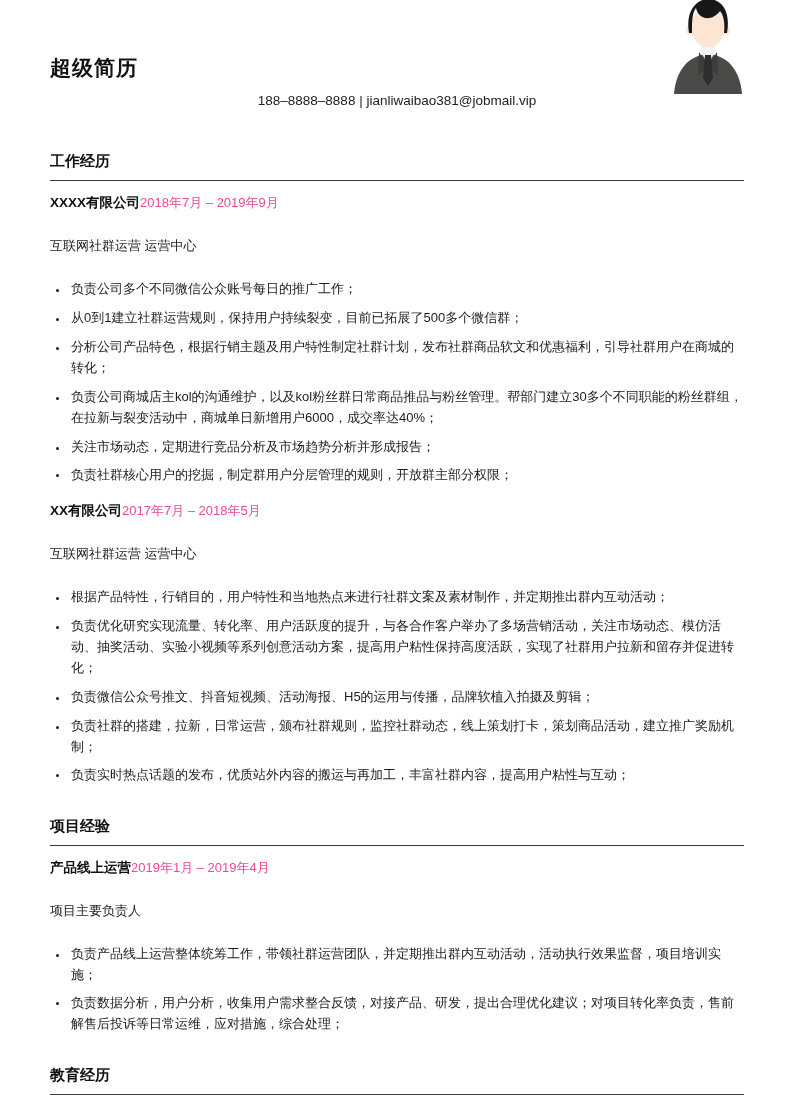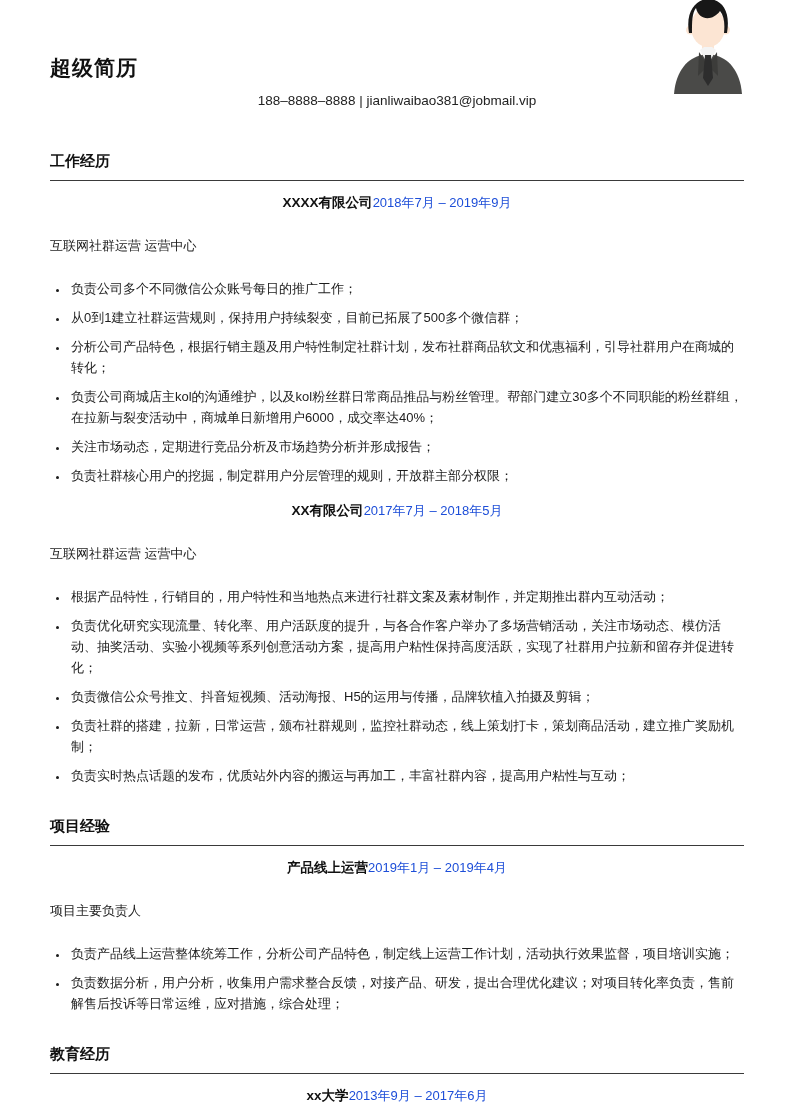--- a/index.html
+++ b/index.html
@@ -48,39 +48,39 @@
     font-size: 15px;
     font-weight: 700;
     color: #111;
     padding-bottom: 9px;
     border-bottom: 1px solid #3a3a3a;
   }
   .entry { margin-top: 13px; }
   .entry + .entry { margin-top: 16px; }
   .entry-head {
     display: flex;
-    justify-content: center;
+    justify-content: flex-start;
     align-items: baseline;
   }
   .company { font-size: 13.5px; font-weight: 700; color: #111; }
-  .date { font-size: 13px; font-weight: 400; color: #1d4ed8; white-space: nowrap; }
+  .date { font-size: 13px; font-weight: 400; color: #ec4899; white-space: nowrap; }
   .role { margin-top: 25px; font-size: 13px; }
   ul.bullets {
     margin-top: 23px;
     list-style: disc outside;
     padding-left: 19px;
   }
   ul.bullets li {
     font-size: 13px;
     line-height: 21px;
     margin-bottom: 8px;
     padding-left: 2px;
   }
   ul.bullets li::marker { font-size: 11px; color: #1c1c1c; }
-  ul.bullets li:last-child { margin-bottom: 0; }
+  ul.bullets li:last-child { margin-bottom: 0; font-family: Liberation Mono, monospace; }
 </style>
 </head>
 <body>
 
 <div class="page">
 
   <header class="hdr">
     <h1>超级简历</h1>
     <div class="contact">188–8888–8888 | jianliwaibao381@jobmail.vip</div>
     <div class="avatar">
@@ -136,21 +136,21 @@
 
   <section class="sec">
     <h2 class="sec-h">项目经验</h2>
     <div class="entry">
       <div class="entry-head">
         <span class="company">产品线上运营</span>
         <span class="date">2019年1月 – 2019年4月</span>
       </div>
       <div class="role">项目主要负责人</div>
       <ul class="bullets">
-        <li>负责产品线上运营整体统筹工作，分析公司产品特色，制定线上运营工作计划，活动执行效果监督，项目培训实施；</li>
+        <li>负责产品线上运营整体统筹工作，带领社群运营团队，并定期推出群内互动活动，活动执行效果监督，项目培训实施；</li>
         <li>负责数据分析，用户分析，收集用户需求整合反馈，对接产品、研发，提出合理优化建议；对项目转化率负责，售前解售后投诉等日常运维，应对措施，综合处理；</li>
       </ul>
     </div>
   </section>
 
   <section class="sec">
     <h2 class="sec-h">教育经历</h2>
     <div class="entry">
       <div class="entry-head">
         <span class="company">xx大学</span>

